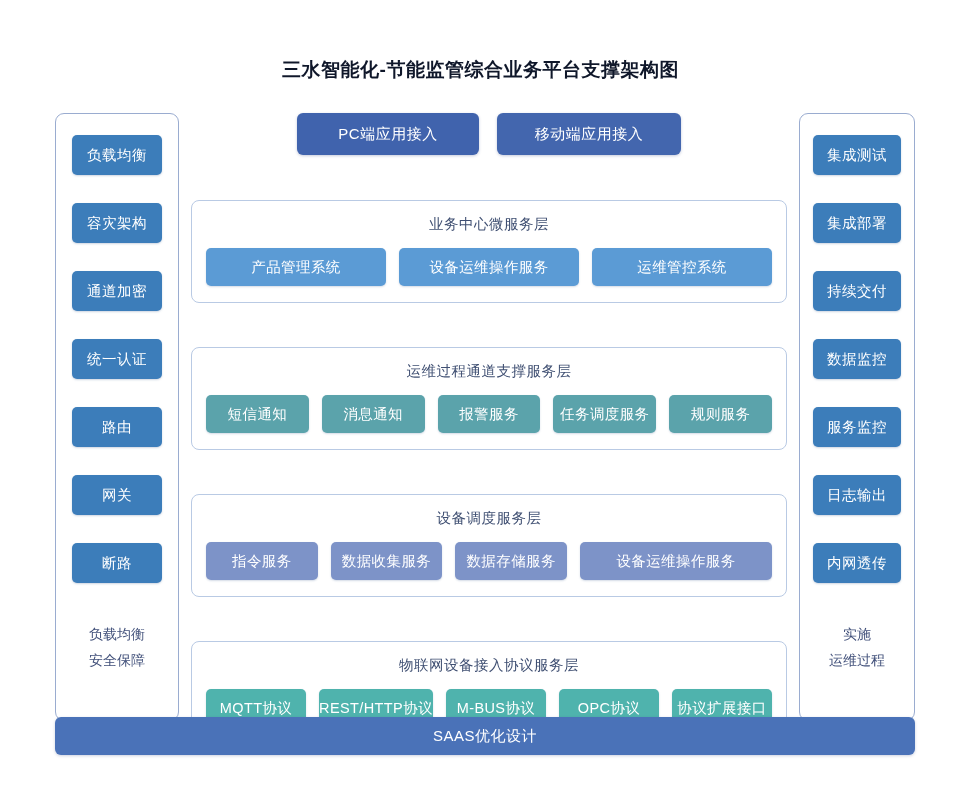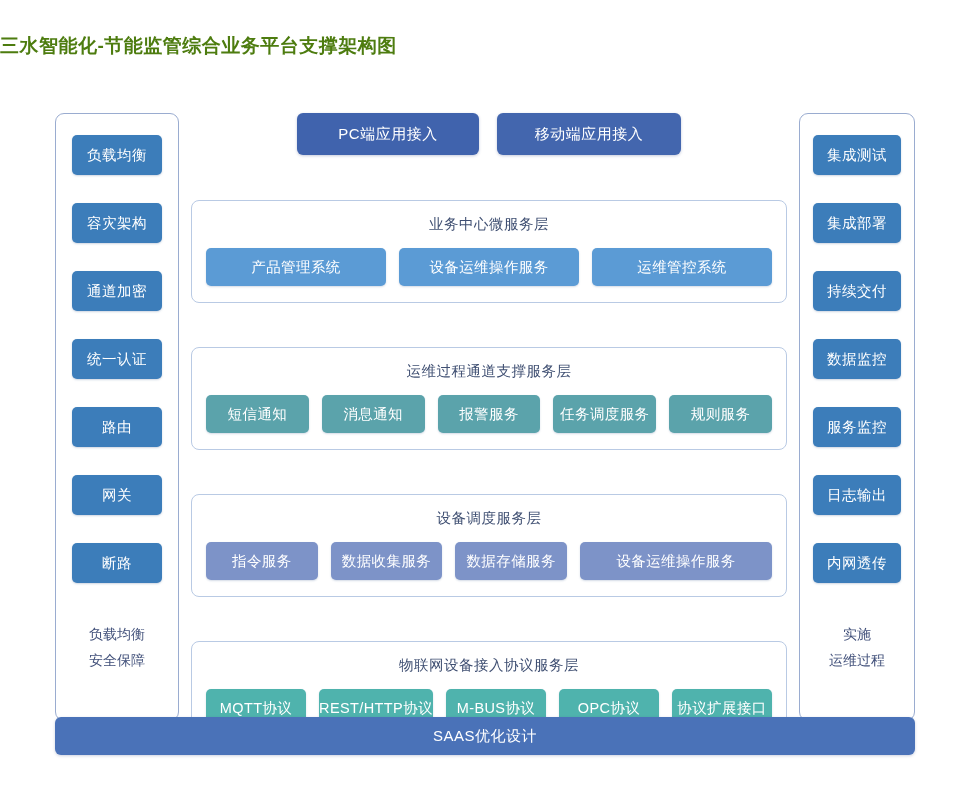--- a/index.html
+++ b/index.html
@@ -11,26 +11,26 @@
     width: 961px;
     height: 804px;
     font-family: "Liberation Sans", "DejaVu Sans", sans-serif;
     color: #3c4a63;
     overflow: hidden;
     position: relative;
   }
 
   
   .title {
-    text-align: left;
+    text-align: center;
     font-size: 19px;
     font-weight: bold;
-    color: #4d7c0f;
-    letter-spacing: 0.5px;
-    padding-top: 36px;
+    color: #0f172a;
+    letter-spacing: 0.5px;
+    padding-top: 60px;
     line-height: 1;
   }
 
   
   .frame {
     position: absolute;
     left: 55px;
     top: 113px;
     width: 860px;
     height: 610px;

